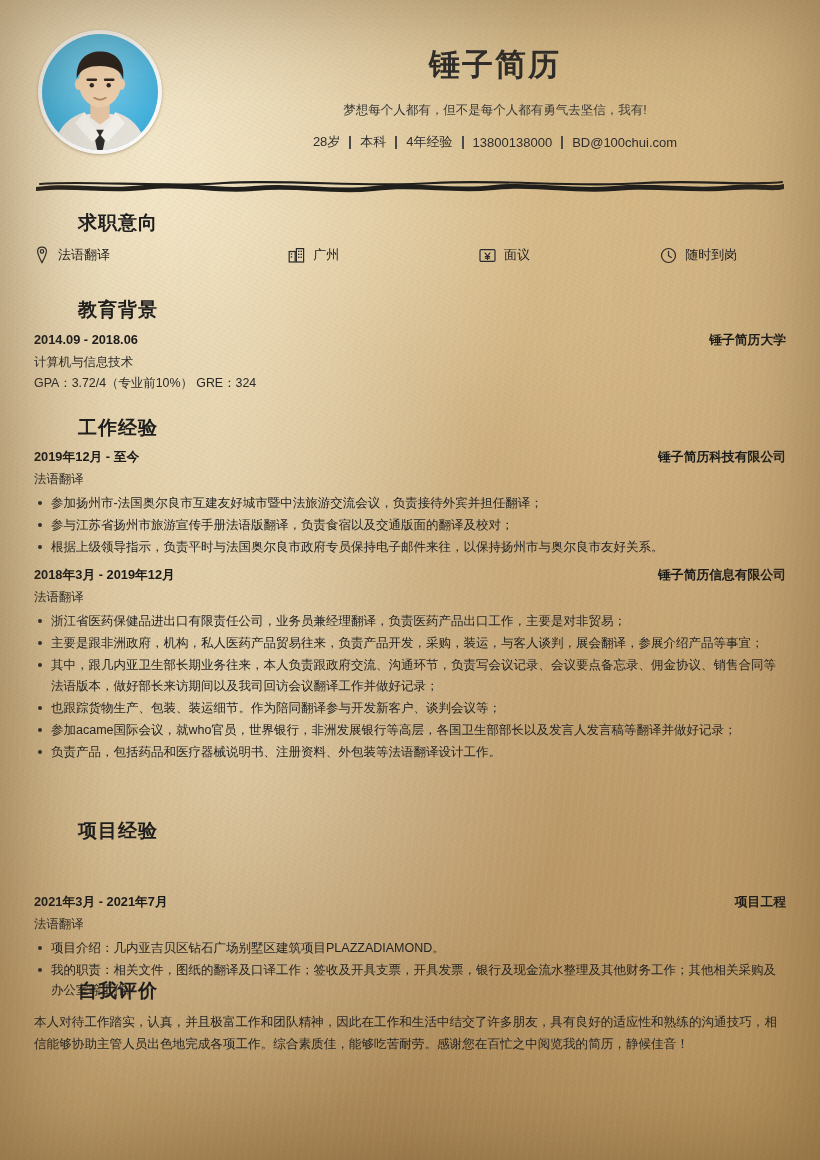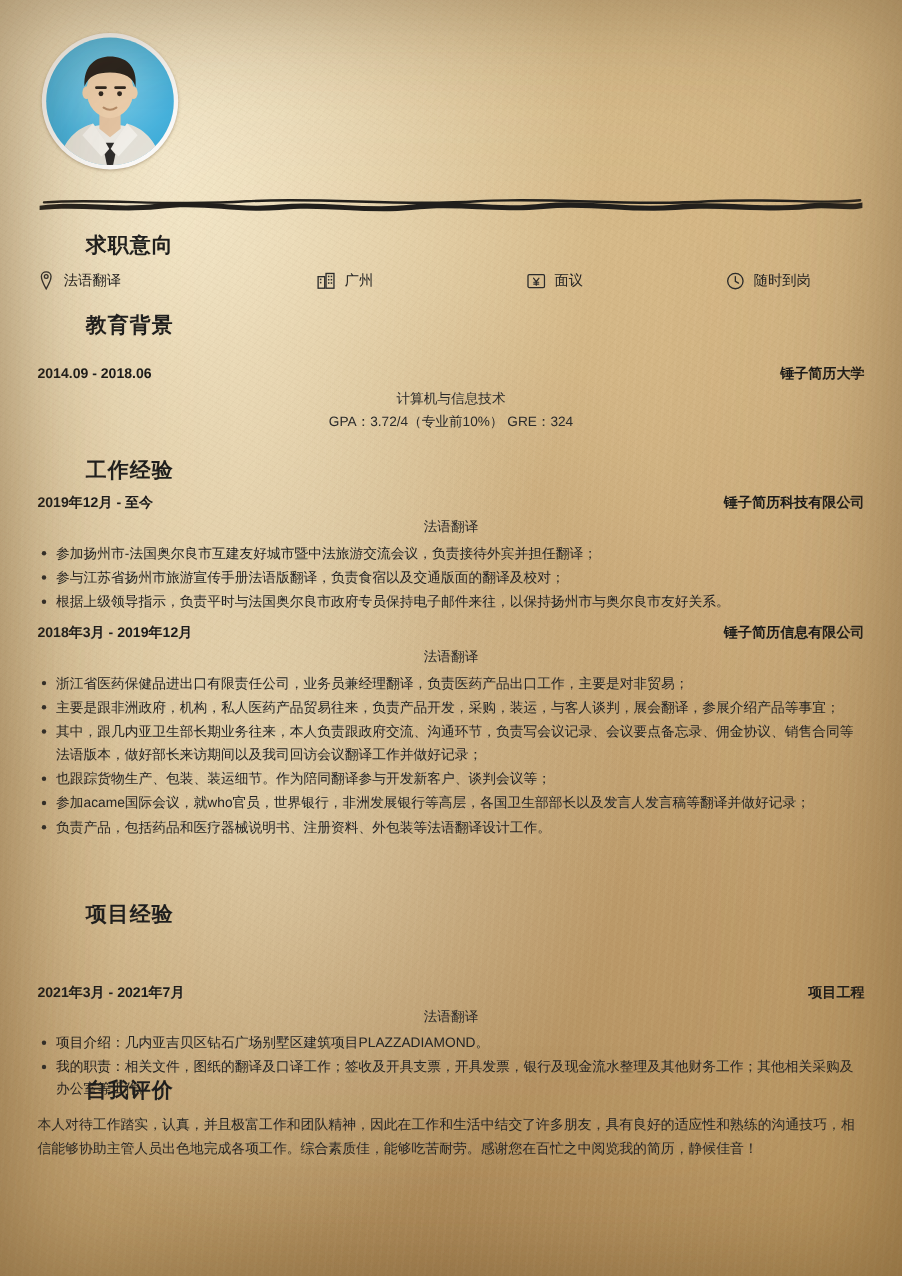--- a/index.html
+++ b/index.html
@@ -128,21 +128,20 @@
     justify-content: space-between;
     align-items: baseline;
     font-weight: bold;
     font-size: 12.8px;
     color: #1a1a1a;
   }
   .subrole {
     font-size: 12.4px;
     color: #2a2a2a;
     margin-top: 1px;
-    text-align: center;
   }
   ul.bullets {
     list-style: none;
     margin: 4px 0 0 0;
     padding: 0;
   }
   ul.bullets li {
     position: relative;
     padding-left: 17px;
     margin-bottom: 2px;
@@ -212,20 +211,35 @@
           <rect x="46" y="46" width="11" height="2.6" rx="1.3" fill="#2b2520"></rect>
           <rect x="64" y="46" width="11" height="2.6" rx="1.3" fill="#2b2520"></rect>
           <circle cx="51.5" cy="53" r="2.3" fill="#2b2520"></circle>
           <circle cx="69" cy="53" r="2.3" fill="#2b2520"></circle>
 
           <path d="M54 66 Q60 70 66 66" stroke="#b98f6b" stroke-width="2" fill="none" stroke-linecap="round"></path>
         </svg>
       </div>
     </div>
 
+    <div class="name-block">
+      <div class="resume-title">锤子简历</div>
+      <div class="slogan">梦想每个人都有，但不是每个人都有勇气去坚信，我有!</div>
+      <div class="meta-line">
+        <span class="meta-item">28岁</span>
+        <span class="meta-sep"></span>
+        <span class="meta-item">本科</span>
+        <span class="meta-sep"></span>
+        <span class="meta-item">4年经验</span>
+        <span class="meta-sep"></span>
+        <span class="meta-item">13800138000</span>
+        <span class="meta-sep"></span>
+        <span class="meta-item">BD@100chui.com</span>
+      </div>
+    </div>
   </div>
 
   <svg class="brush" viewBox="0 0 752 16" preserveAspectRatio="none">
     <path d="M2,9 C40,4 70,12 110,7 C150,2 180,12 220,8 C260,4 300,13 340,8 C380,3 420,12 460,7 C500,3 540,12 580,8 C620,4 660,12 700,7 C720,5 740,9 750,6 L750,11 C740,14 720,10 700,12 C660,16 620,9 580,13 C540,16 500,8 460,12 C420,16 380,8 340,13 C300,17 260,9 220,13 C180,16 150,7 110,12 C70,16 40,9 2,13 Z" fill="#22201d"></path>
     <path d="M6,6 C60,2 120,10 190,5 C260,1 330,10 400,5 C470,1 540,10 610,5 C670,2 720,8 748,4" stroke="#22201d" stroke-width="2.2" fill="none" stroke-linecap="round"></path>
   </svg>
 
   <div class="section-title" style="left:34px; top:210px;">求职意向</div>
 
   <div class="intent-row">
@@ -260,21 +274,21 @@
     </div>
     <div class="intent-cell">
       <svg class="ic" width="17" height="17" viewBox="0 0 17 17">
         <circle cx="8.5" cy="8.5" r="7" fill="none" stroke="#2b2b2b" stroke-width="1.2"></circle>
         <path d="M8.5 4.4 V8.7 L11.4 10.4" stroke="#2b2b2b" stroke-width="1.2" fill="none" stroke-linecap="round"></path>
       </svg>
       <span>随时到岗</span>
     </div>
   </div>
 
-  <div class="section-title" style="left:34px; top:283px;">教育背景</div>
+  <div class="section-title" style="left:34px; top:297px;">教育背景</div>
   <div class="content" style="left:34px; top:330px; width:752px;">
     <div class="row-head">
       <span>2014.09 - 2018.06</span>
       <span>锤子简历大学</span>
     </div>
     <div class="subrole">计算机与信息技术</div>
     <div class="subrole">GPA：3.72/4（专业前10%） GRE：324</div>
   </div>
 
   <div class="section-title" style="left:34px; top:415px;">工作经验</div>

